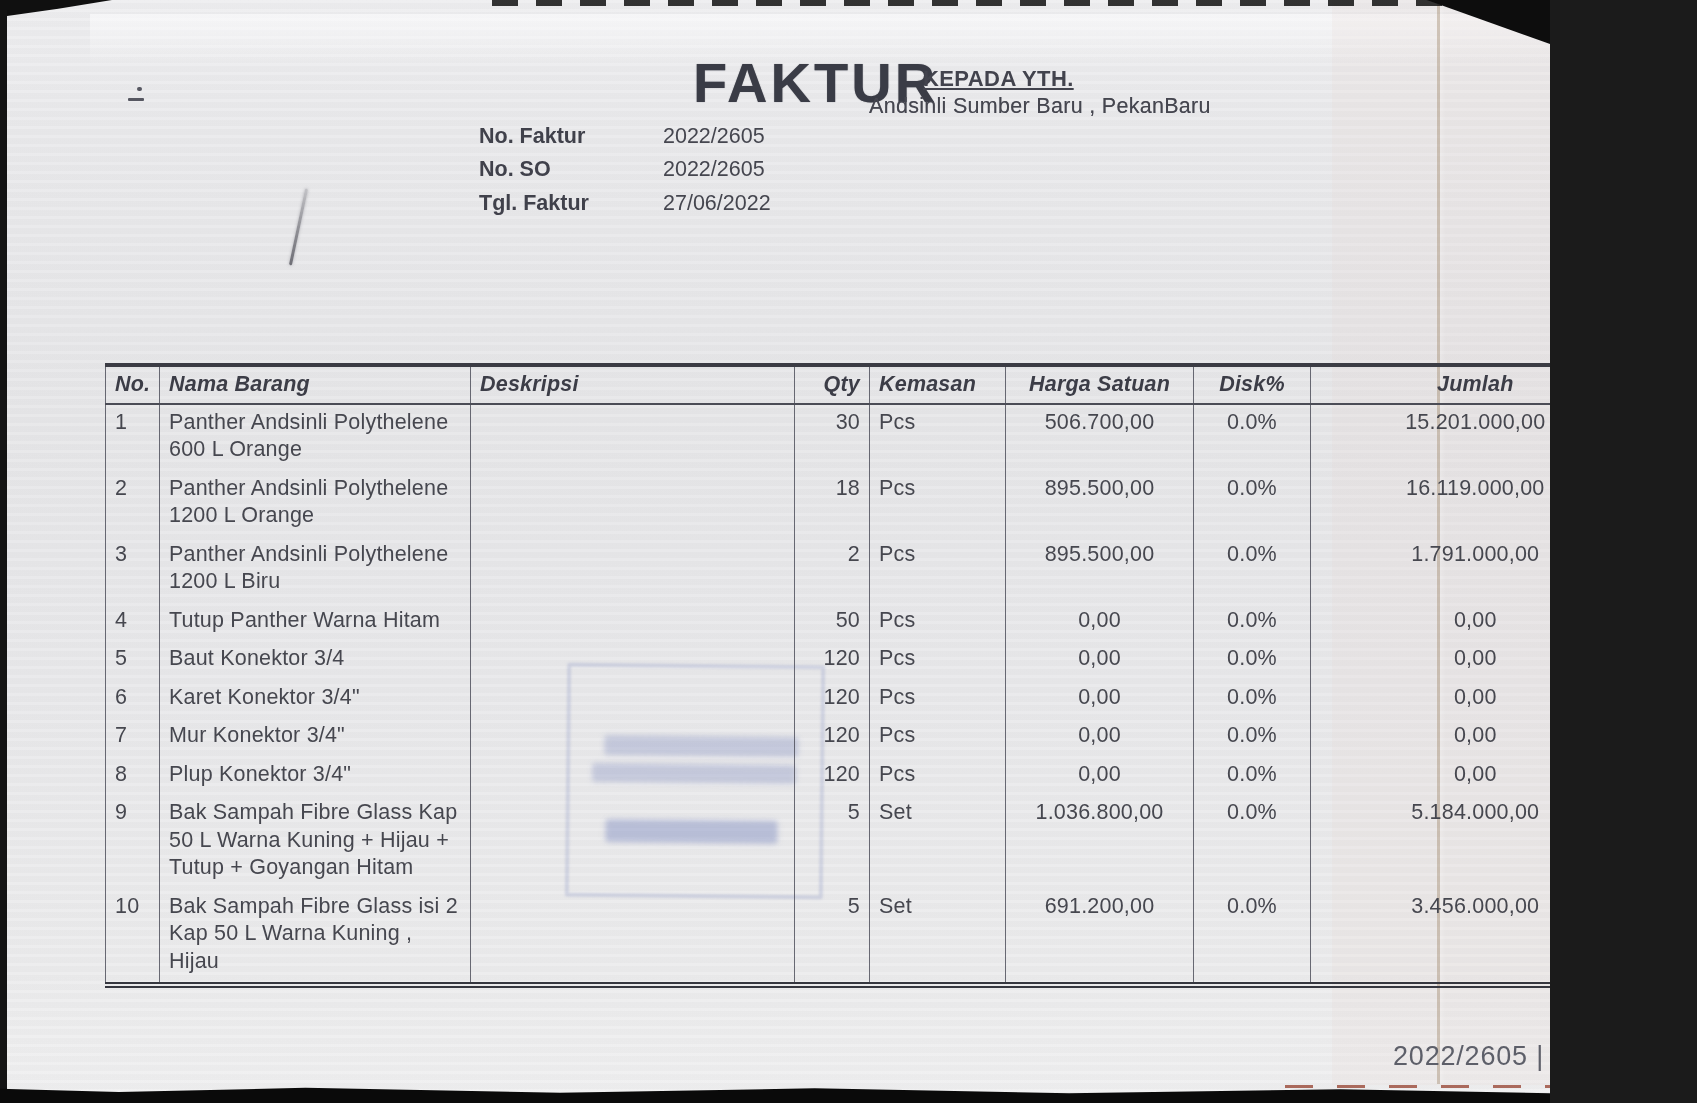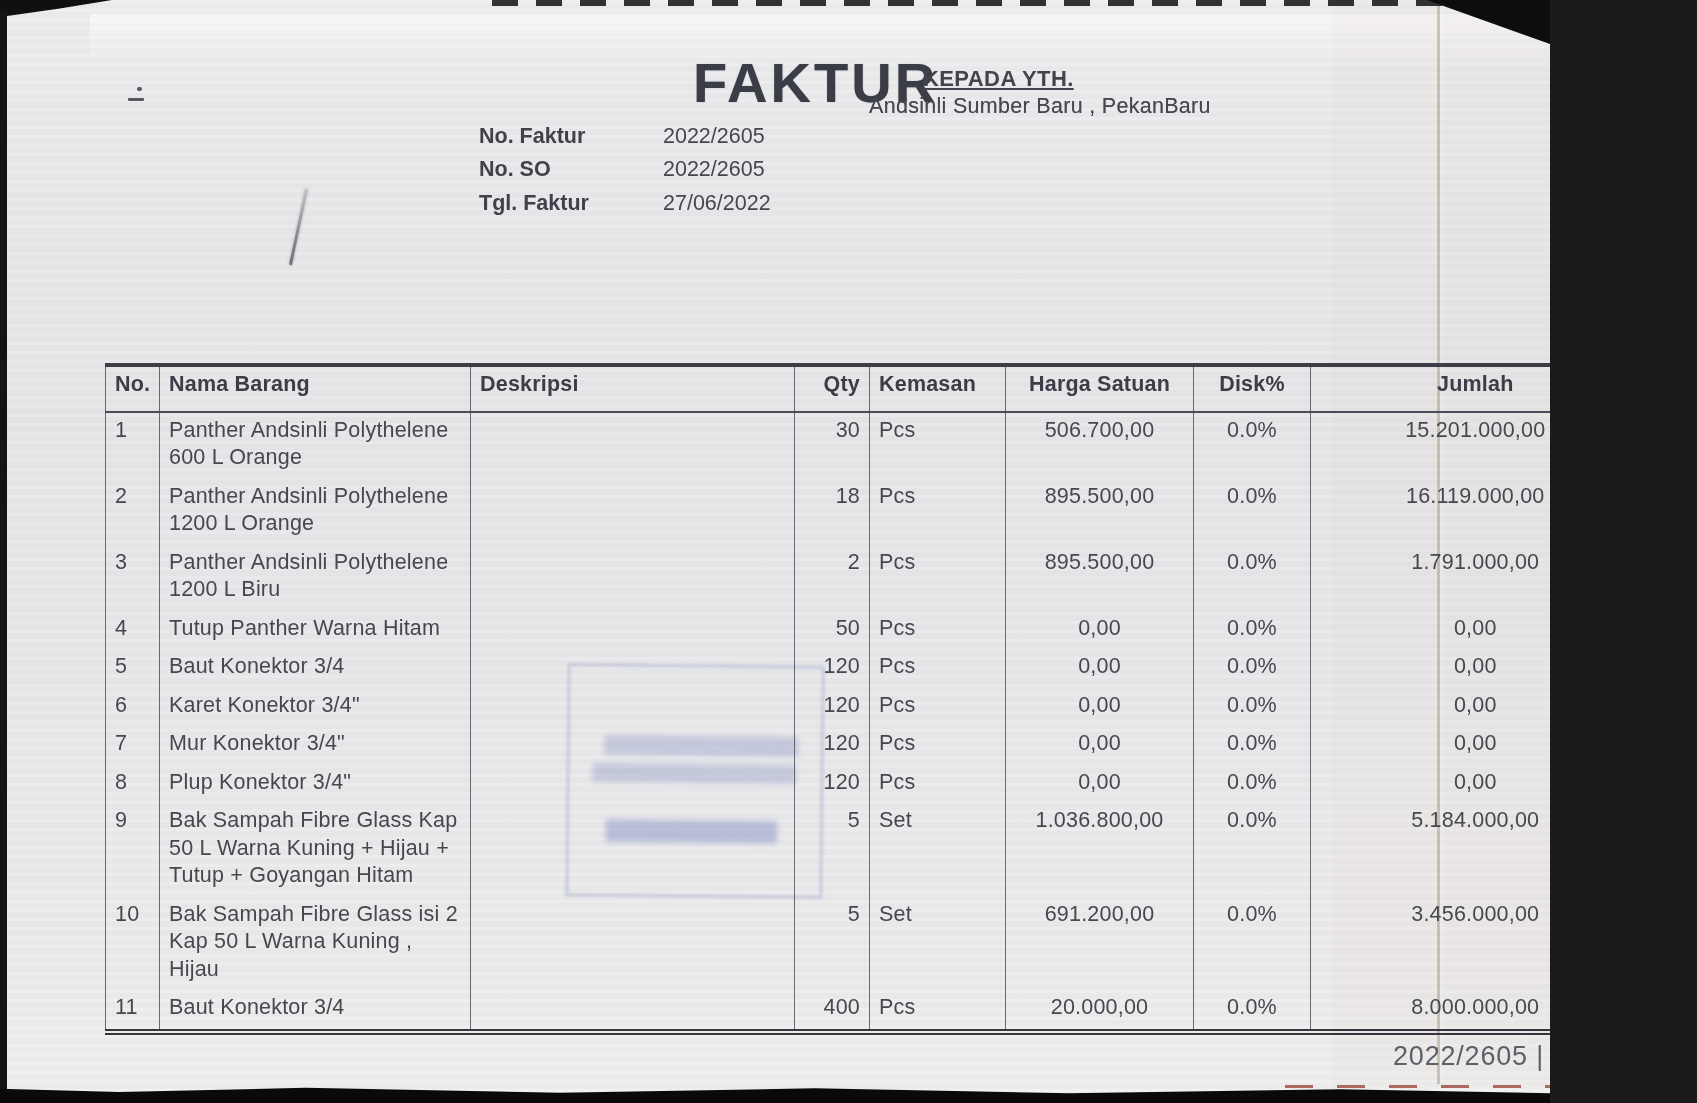--- a/index.html
+++ b/index.html
@@ -54,22 +54,22 @@
   .meta-row{display:flex;height:33.4px;align-items:flex-start;}
   .meta-label{width:184px;font-size:21.5px;font-weight:700;color:#40414b;}
   .meta-value{font-size:21.5px;color:#45464f;}
   
   .tbl-wrap{position:absolute;left:105px;top:363px;width:1535px;}
   table{border-collapse:collapse;width:1535px;table-layout:fixed;
     border-top:4px solid #3c3d45;border-bottom:6px double #35363e;
     border-left:1px solid rgba(80,81,93,.9);border-right:2px solid rgba(70,71,83,.95);}
   th,td{border-left:1px solid rgba(80,81,93,.85);padding:3px 9px;vertical-align:top;
     font-size:21.5px;line-height:27.5px;letter-spacing:.2px;overflow:hidden;}
-  th{border-bottom:2px solid #4b4c56;font-weight:700;color:#3c3d47;padding-top:4px;padding-bottom:12px;
-    text-align:left;white-space:nowrap;}
+  th{border-bottom:2px solid #4b4c56;font-weight:700;color:#3c3d47;padding-top:4px;padding-bottom:4px;
+    text-align:left;white-space:nowrap;font-style:italic;}
   td{color:#46474f;}
   .c-no{width:54px;} .c-nama{width:311px;} .c-desk{width:324px;} .c-qty{width:75px;}
   .c-kem{width:136px;} .c-harga{width:188px;} .c-disk{width:117px;} .c-jum{width:330px;}
   .t-center{text-align:right;} .t-right{text-align:center;}
   tbody td{padding-top:4px;padding-bottom:7px;}
   
   .footer{position:absolute;left:1360px;top:1041px;width:300px;text-align:right;
     font-size:27px;color:#5d5f69;letter-spacing:.8px;}
 </style>
 </head>
@@ -242,30 +242,20 @@
       <td>10</td>
       <td>Bak Sampah Fibre Glass isi 2 Kap 50 L Warna Kuning , Hijau</td>
       <td></td>
       <td class="t-center">5</td>
       <td>Set</td>
       <td class="t-right">691.200,00</td>
       <td class="t-right">0.0%</td>
       <td class="t-right">3.456.000,00</td>
     </tr>
 
-    <tr>
-      <td>11</td>
-      <td>Baut Konektor 3/4</td>
-      <td></td>
-      <td class="t-center">400</td>
-      <td>Pcs</td>
-      <td class="t-right">20.000,00</td>
-      <td class="t-right">0.0%</td>
-      <td class="t-right">8.000.000,00</td>
-    </tr>
 
   </tbody>
     </table>
   </div>
 
   <div class="footer">2022/2605 | Hal 1 / 2</div>
 
 </div>
 
 </body></html>

